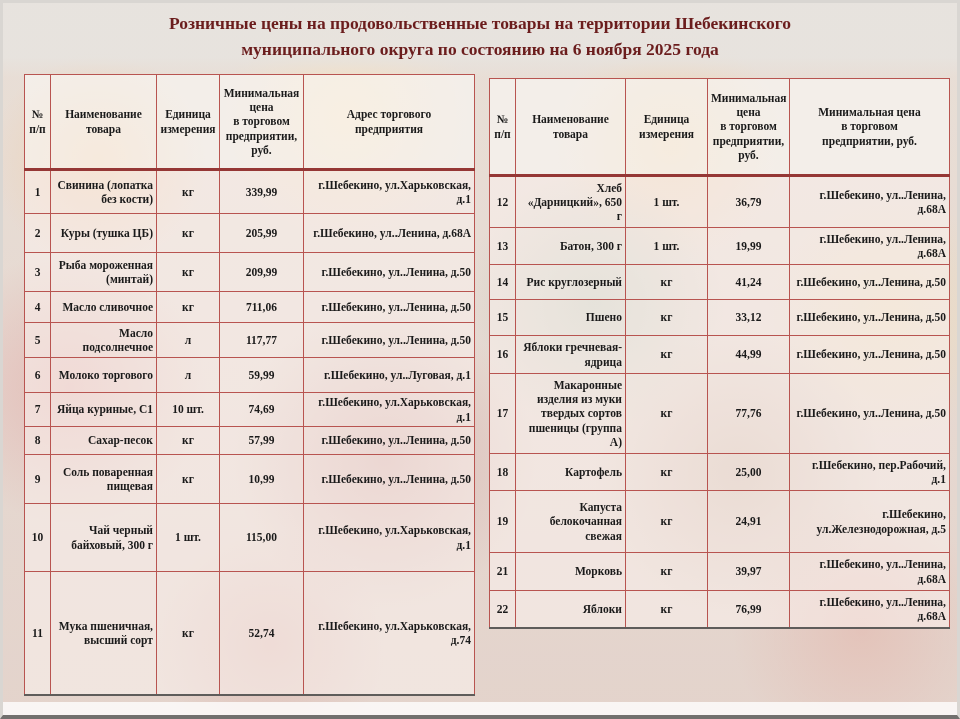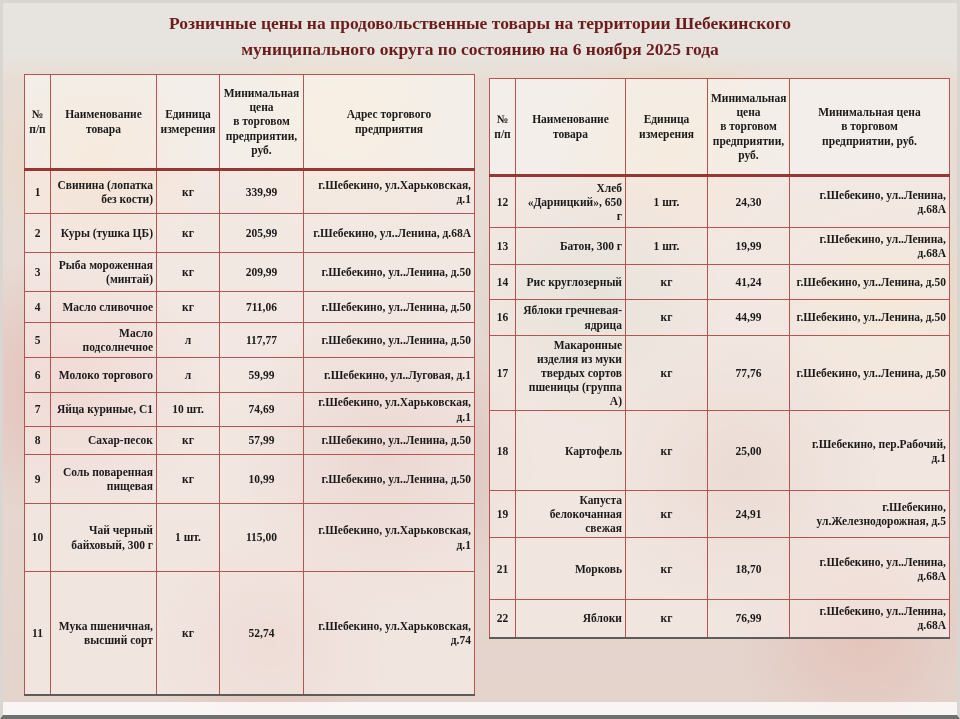--- a/index.html
+++ b/index.html
@@ -237,38 +237,45 @@
         <th>Минимальная цена
 в торговом
 предприятии, руб.</th>
       </tr>
     </thead>
     <tbody>
       <tr>
         <td class="c">12</td>
         <td class="l">Хлеб «Дарницкий», 650 г</td>
         <td class="c">1 шт.</td>
-        <td class="c">24,30</td>
+        <td class="c">36,79</td>
         <td class="l">г.Шебекино, ул..Ленина, д.68А</td>
       </tr>
       <tr>
         <td class="c">13</td>
         <td class="l">Батон, 300 г</td>
         <td class="c">1 шт.</td>
         <td class="c">19,99</td>
         <td class="l">г.Шебекино, ул..Ленина, д.68А</td>
       </tr>
       <tr>
         <td class="c">14</td>
         <td class="l">Рис круглозерный</td>
         <td class="c">кг</td>
         <td class="c">41,24</td>
         <td class="l">г.Шебекино, ул..Ленина, д.50</td>
       </tr>
       <tr>
+        <td class="c">15</td>
+        <td class="l">Пшено</td>
+        <td class="c">кг</td>
+        <td class="c">33,12</td>
+        <td class="l">г.Шебекино, ул..Ленина, д.50</td>
+      </tr>
+      <tr>
         <td class="c">16</td>
         <td class="l">Яблоки гречневая-ядрица</td>
         <td class="c">кг</td>
         <td class="c">44,99</td>
         <td class="l">г.Шебекино, ул..Ленина, д.50</td>
       </tr>
       <tr>
         <td class="c">17</td>
         <td class="l">Макаронные изделия из муки твердых сортов пшеницы (группа А)</td>
         <td class="c">кг</td>
@@ -286,21 +293,21 @@
         <td class="c">19</td>
         <td class="l">Капуста белокочанная свежая</td>
         <td class="c">кг</td>
         <td class="c">24,91</td>
         <td class="l">г.Шебекино, ул.Железнодорожная, д.5</td>
       </tr>
       <tr>
         <td class="c">21</td>
         <td class="l">Морковь</td>
         <td class="c">кг</td>
-        <td class="c">18,70</td>
+        <td class="c">39,97</td>
         <td class="l">г.Шебекино, ул..Ленина, д.68А</td>
       </tr>
       <tr>
         <td class="c">22</td>
         <td class="l">Яблоки</td>
         <td class="c">кг</td>
         <td class="c">76,99</td>
         <td class="l">г.Шебекино, ул..Ленина, д.68А</td>
       </tr>
     </tbody>

